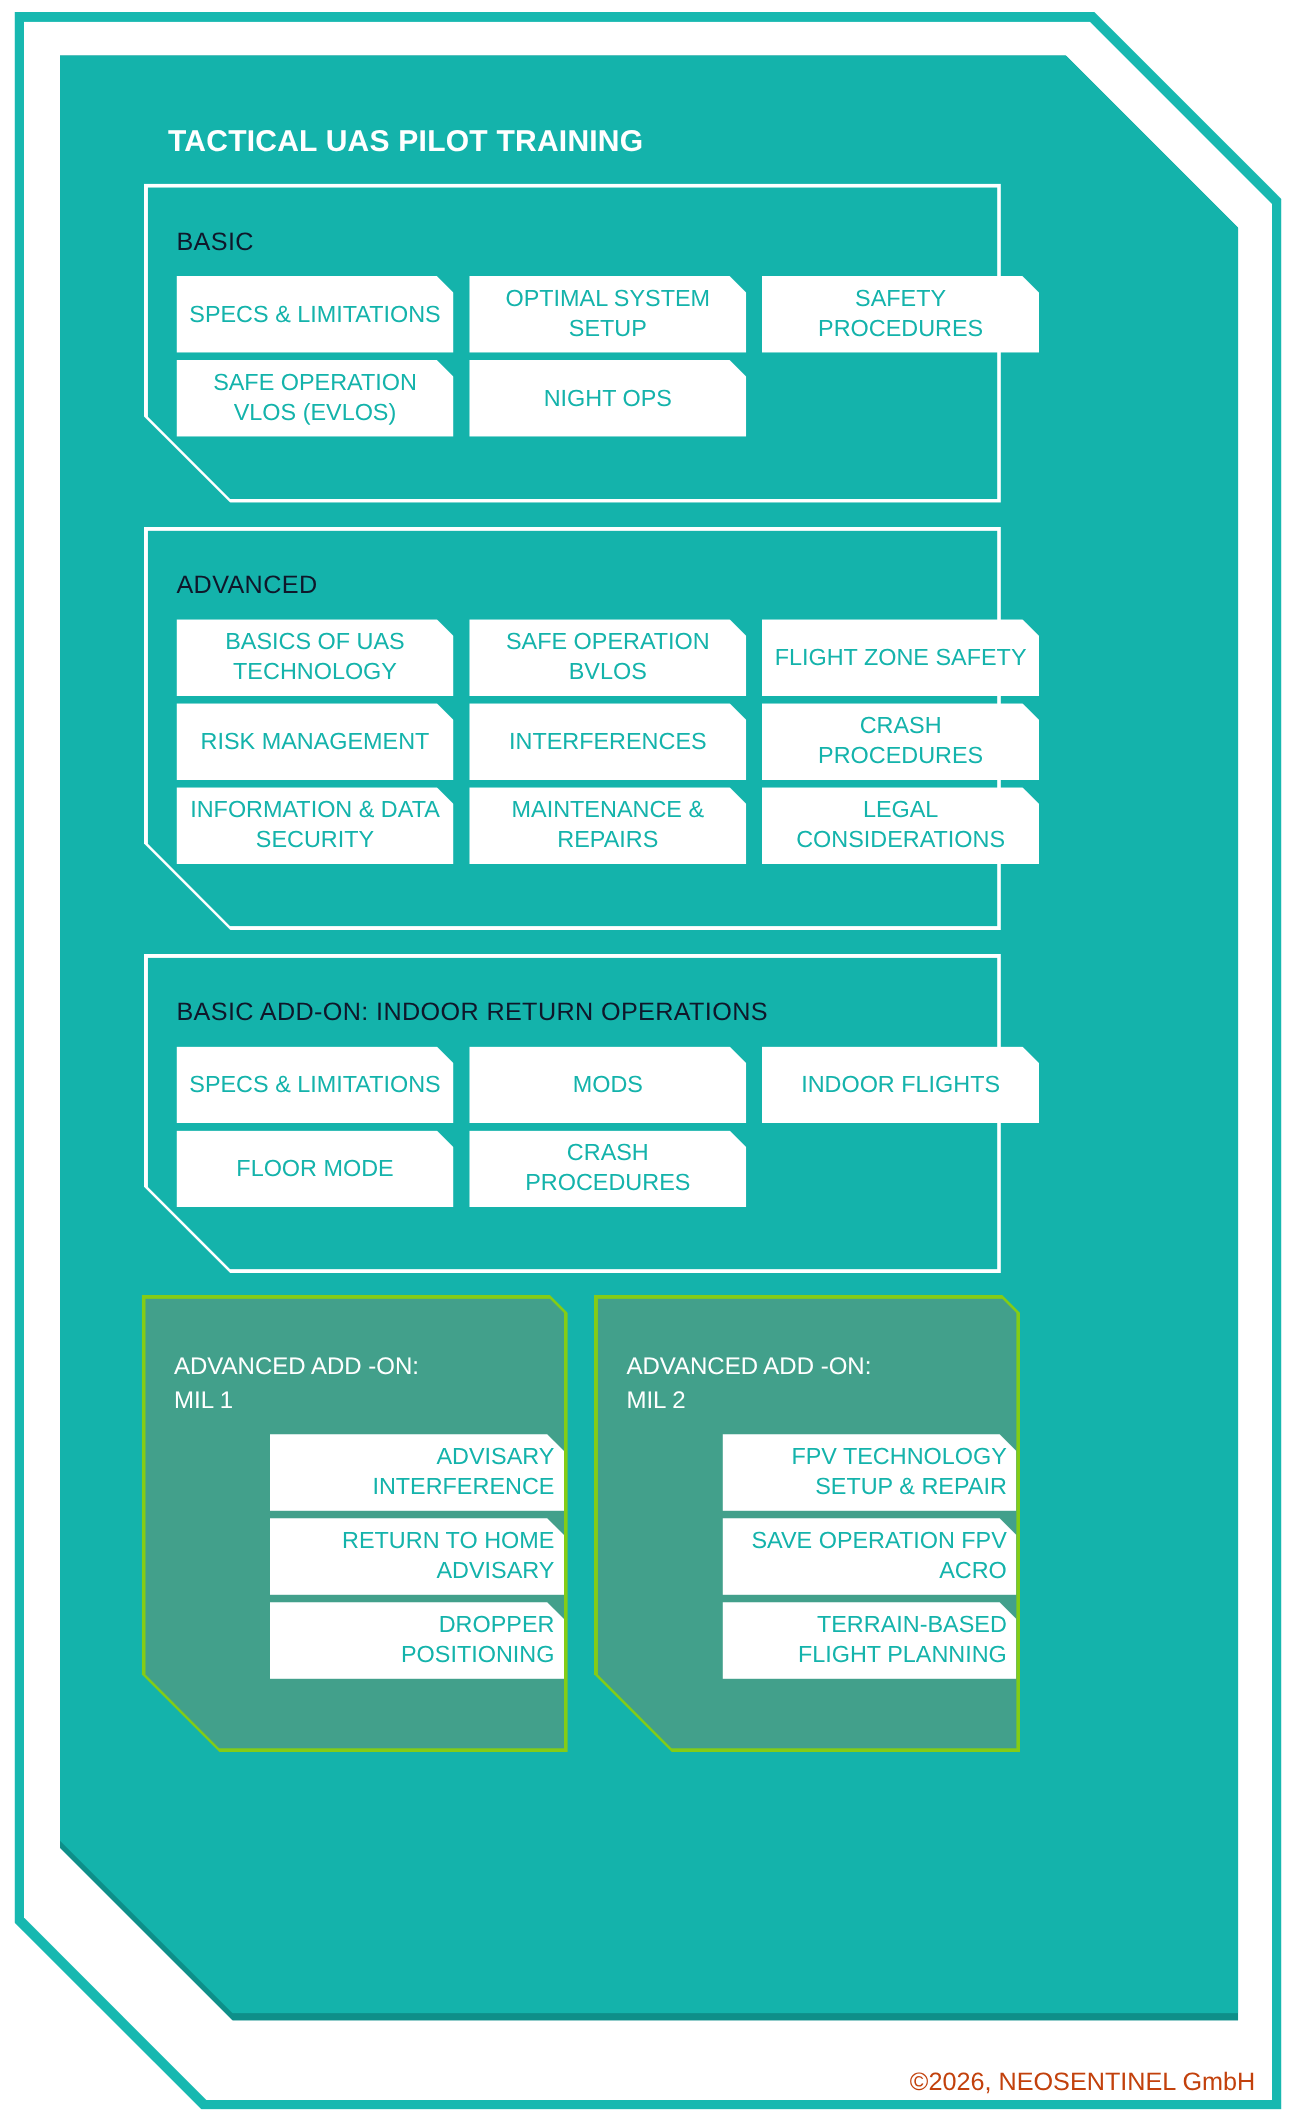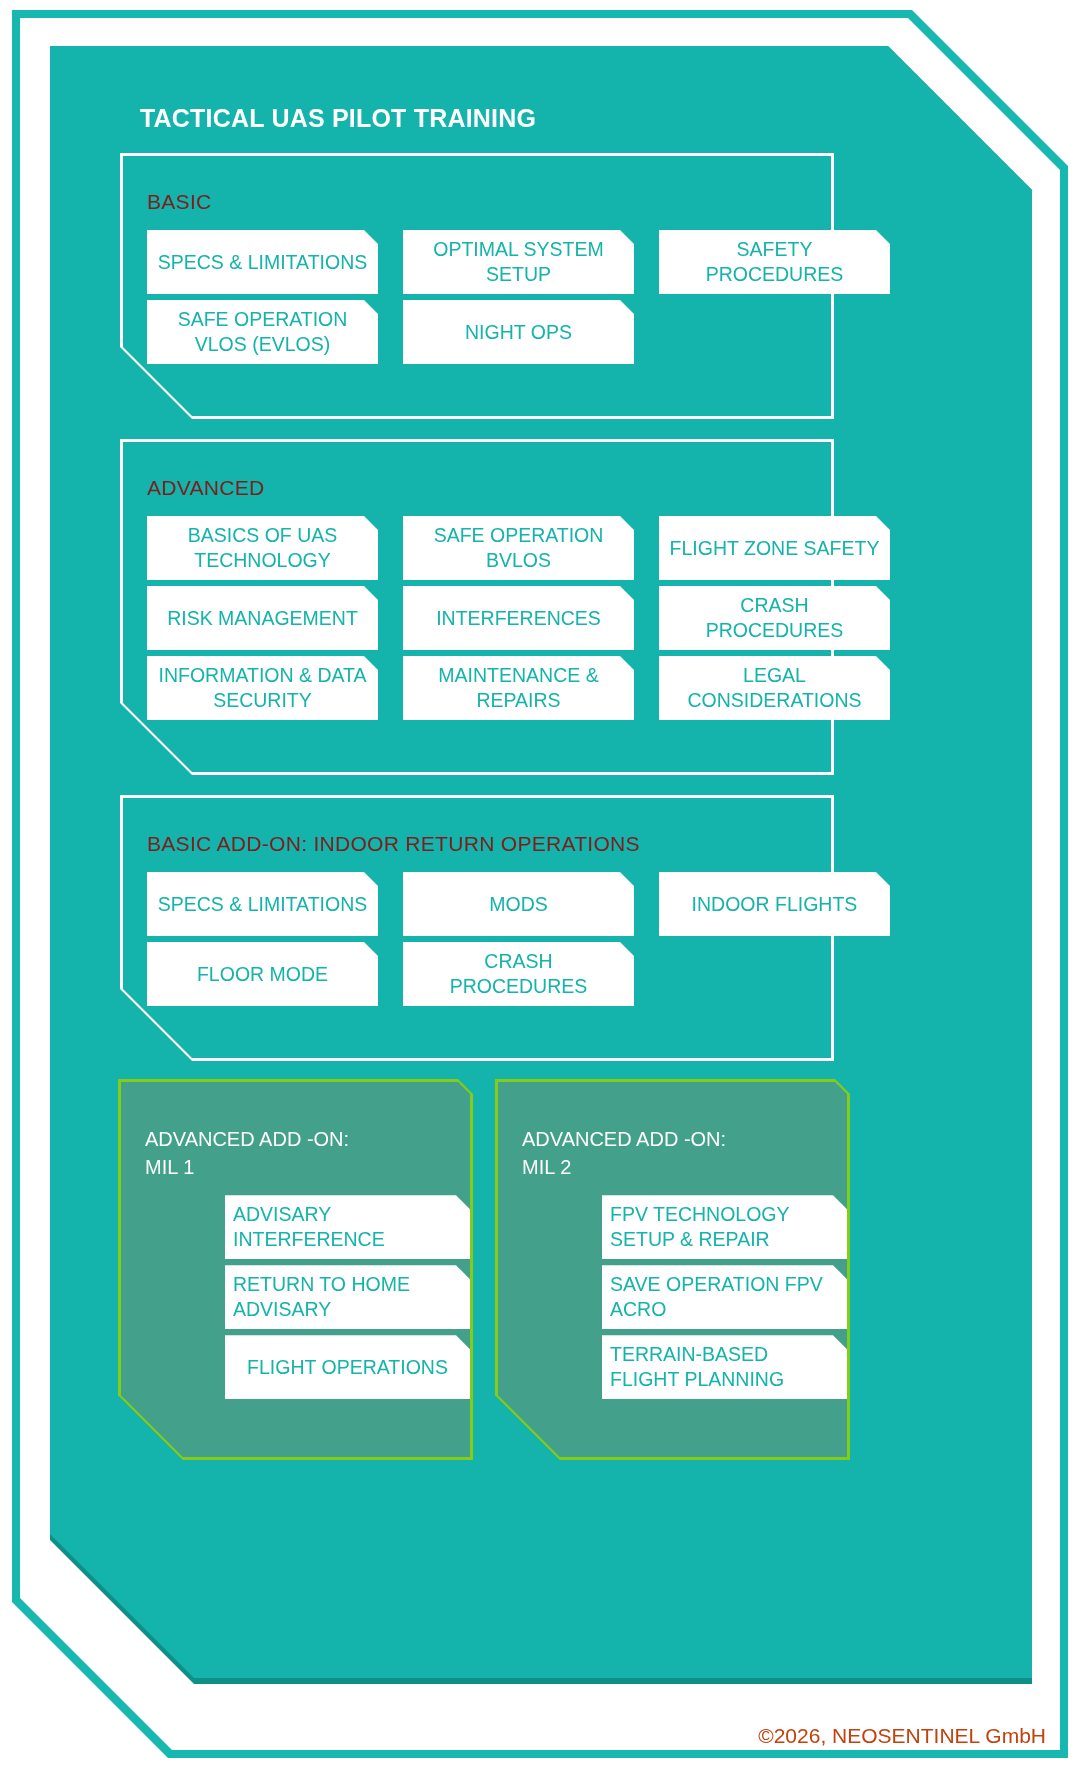--- a/index.html
+++ b/index.html
@@ -135,32 +135,32 @@
     background: #14b3ab;
     padding: 28px 0 52px 0;
   }
   .sec-basic .section-inner,
   .sec-advanced .section-inner,
   .sec-addon .section-inner {
     clip-path: polygon(0px 0px, 757px 0px, 826px 69px, 826px 100%, 69px 100%, 0px calc(100% - 69px));
   }
 
   .section-label {
-    color: #7f1d1d;
+    color: #0f172a;
     font-size: 21px;
     font-weight: normal;
     letter-spacing: 0.3px;
     margin: 6px 0 16px 24px;
   }
 
   
   .card-grid {
     display: grid;
     grid-template-columns: repeat(3, 231px);
-    gap: 6px 25px;
+    gap: 6px 13px;
     margin-left: 24px;
   }
   .card {
     position: relative;
     background: #ffffff;
     color: #14b3ab;
     font-size: 19.5px;
     line-height: 1.28;
     text-align: center;
     display: flex;
@@ -202,21 +202,21 @@
     flex-direction: column;
     gap: 6px;
     margin-left: 104px;
     width: 245px;
   }
   .mil-card {
     background: #ffffff;
     color: #14b3ab;
     font-size: 19.5px;
     line-height: 1.28;
-    text-align: left;
+    text-align: right;
     display: flex;
     align-items: center;
     justify-content: center;
     min-height: 64px;
     padding: 6px 8px;
     clip-path: polygon(0px 0px, calc(100% - 14px) 0px, 100% 14px, 100% 100%, 0px 100%);
   }
 
   
   .footer {
@@ -302,21 +302,21 @@
 
     <div class="mil-row">
 
       <div class="mil-panel">
         <div class="mil-inner">
           <div class="mil-label">ADVANCED ADD -ON:
 MIL 1</div>
           <div class="mil-cards">
             <div class="mil-card">ADVISARY INTERFERENCE</div>
             <div class="mil-card">RETURN TO HOME ADVISARY</div>
-            <div class="mil-card">FLIGHT OPERATIONS</div>
+            <div class="mil-card">DROPPER POSITIONING</div>
           </div>
         </div>
       </div>
 
       <div class="mil-panel">
         <div class="mil-inner">
           <div class="mil-label">ADVANCED ADD -ON:
 MIL 2</div>
           <div class="mil-cards">
             <div class="mil-card">FPV TECHNOLOGY SETUP &amp; REPAIR</div>

